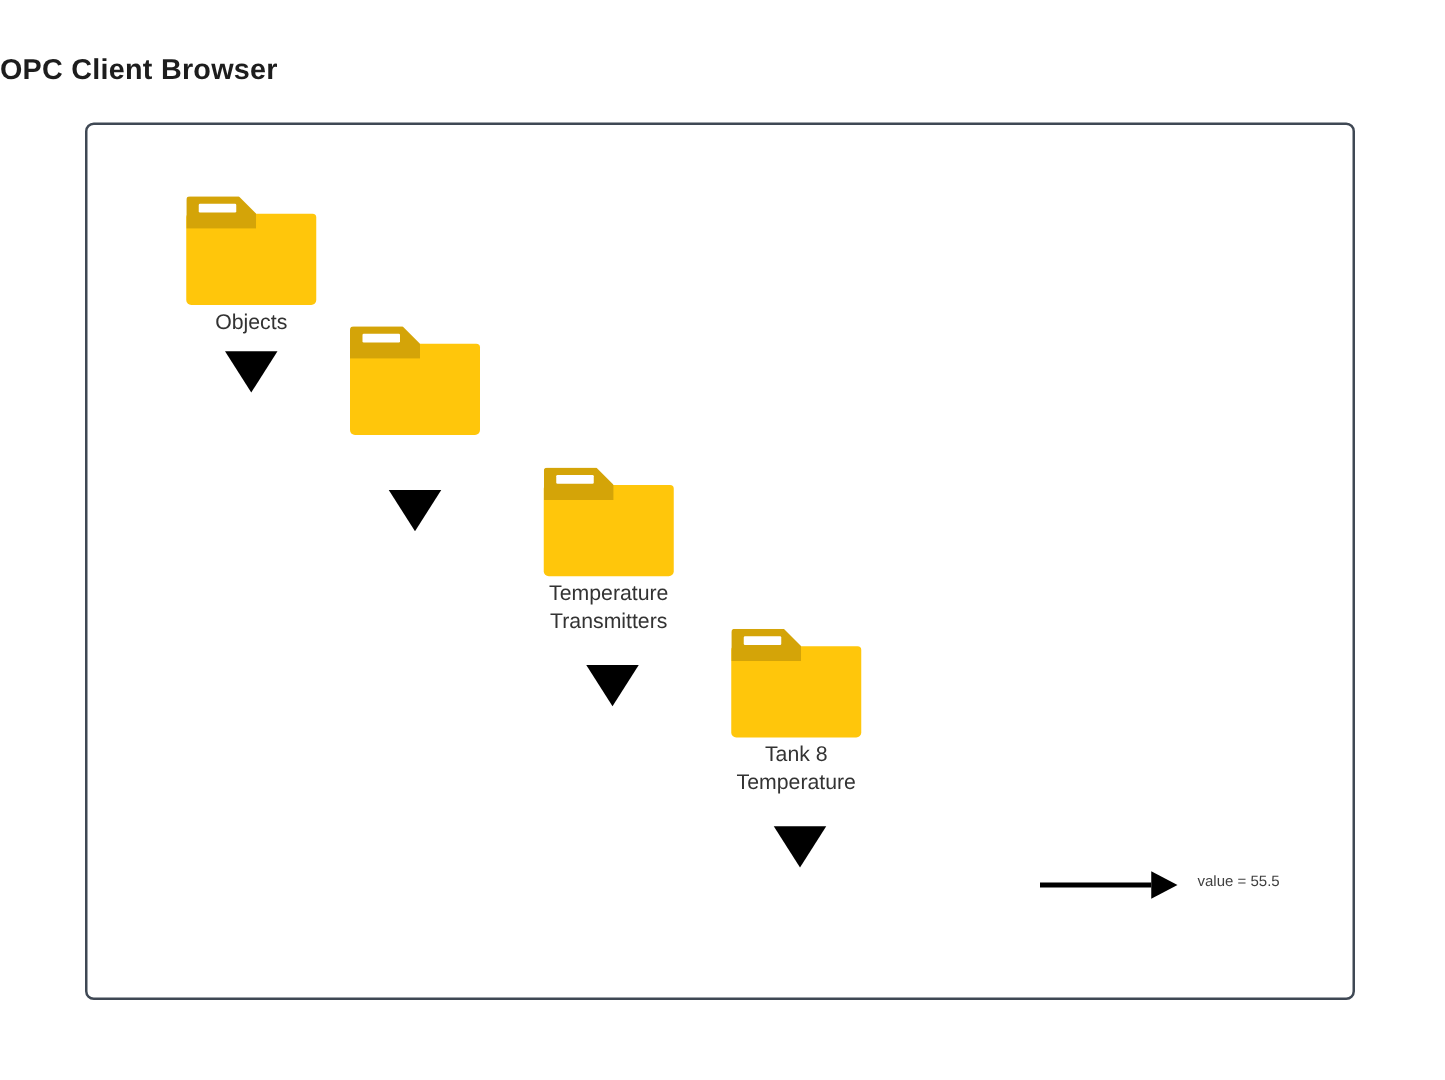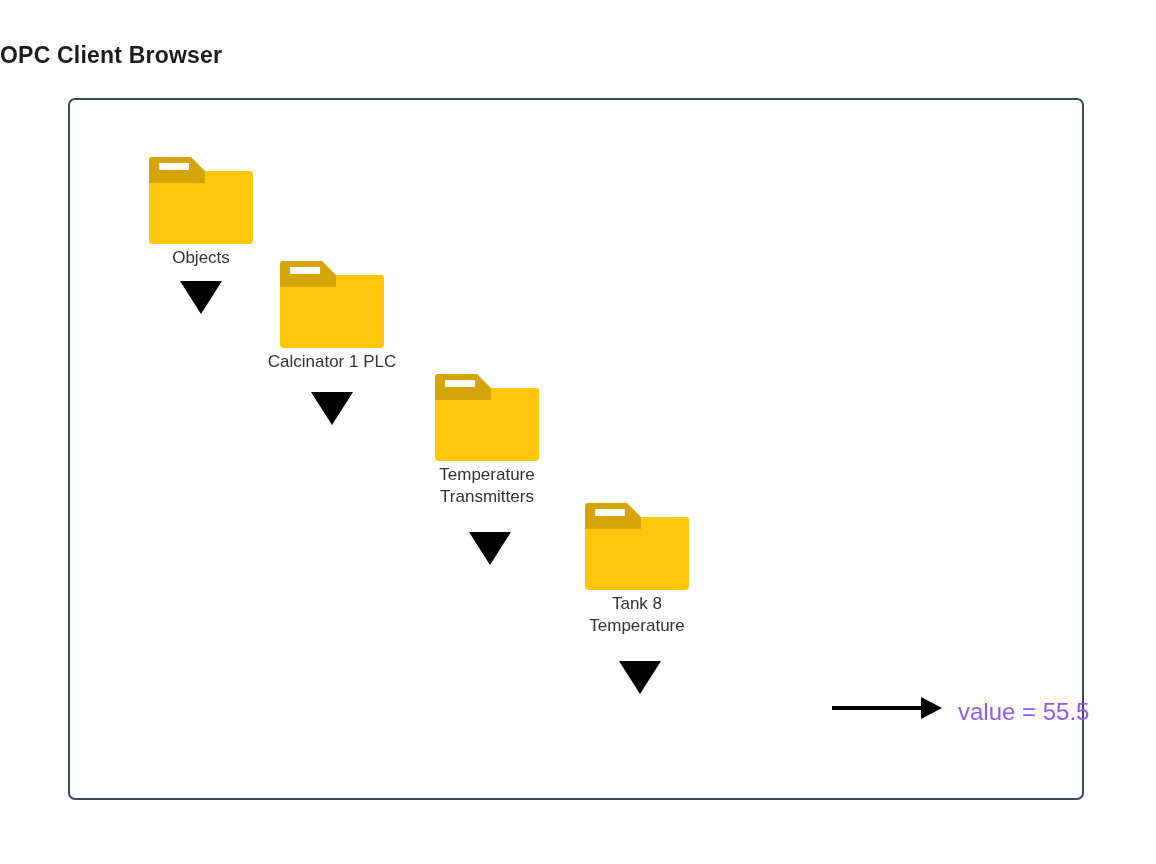--- a/index.html
+++ b/index.html
@@ -110,22 +110,22 @@
   .value-arrow-head {
     position: absolute;
     width: 0;
     height: 0;
     border-top: 11px solid transparent;
     border-bottom: 11px solid transparent;
     border-left: 21px solid #000000;
   }
   .value-text {
     position: absolute;
-    font-size: 24px;
-    color: #8b5cf6;
+    font-size: 12px;
+    color: #404040;
     white-space: nowrap;
   }
 </style>
 </head>
 <body>
 
 <div id="stage">
 
   <div id="page-title">OPC Client Browser</div>
 
@@ -141,21 +141,20 @@
     </div>
 
     <div class="down-arrow" style="left:110px; top:181px;"></div>
 
     <div class="node" style="left:210px; top:161px;">
       <div class="folder">
         <div class="body"></div>
         <div class="tab"></div>
         <div class="stripe"></div>
       </div>
-      <div class="node-label">Calcinator 1 PLC</div>
     </div>
 
     <div class="down-arrow" style="left:241px; top:292px;"></div>
 
     <div class="node" style="left:365px; top:274px;">
       <div class="folder">
         <div class="body"></div>
         <div class="tab"></div>
         <div class="stripe"></div>
       </div>

